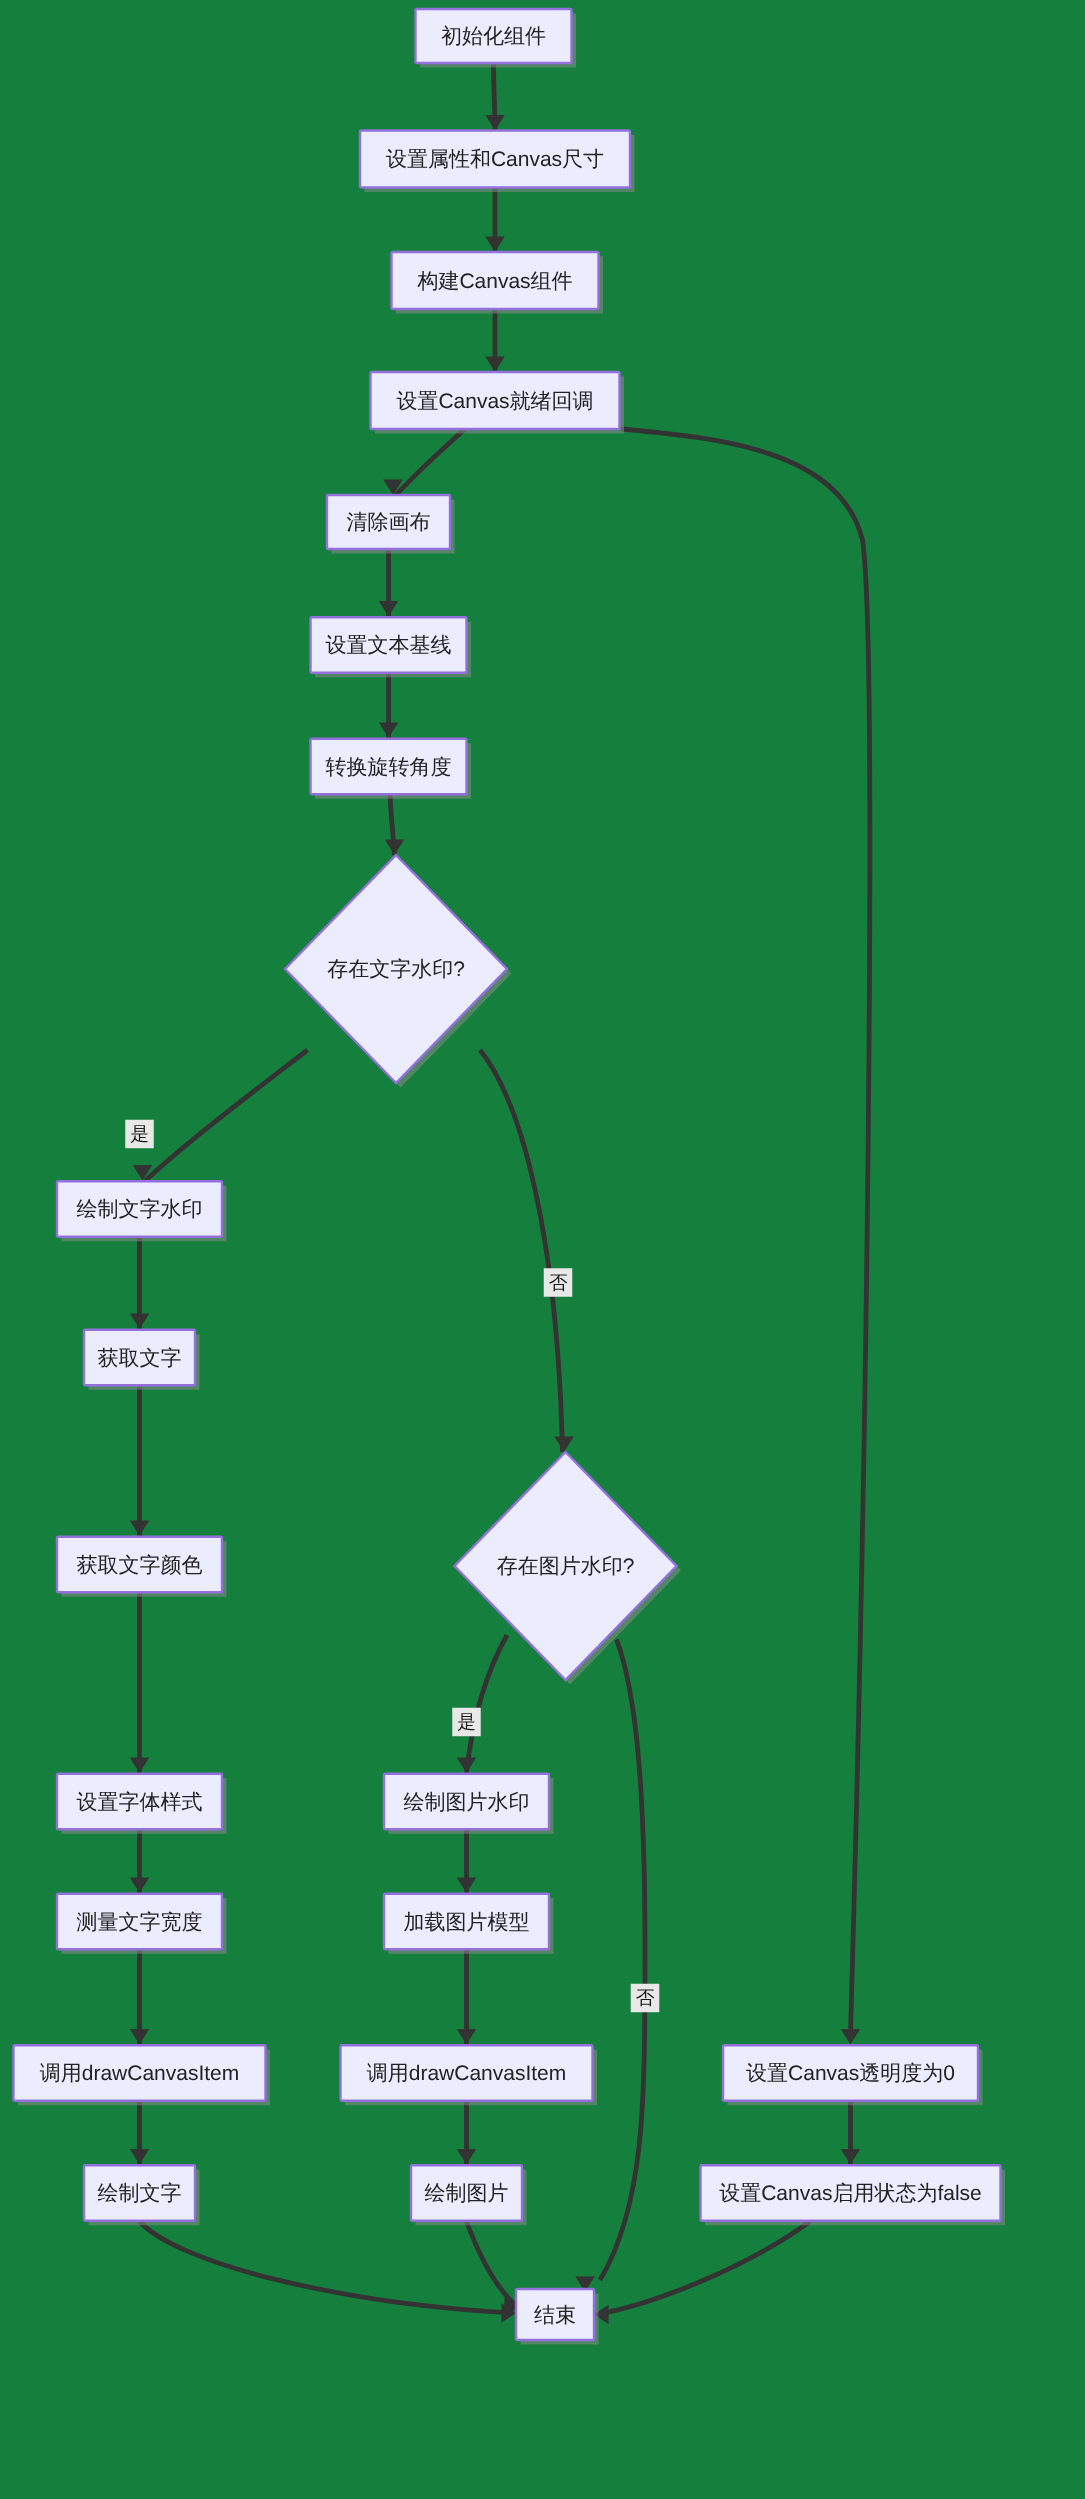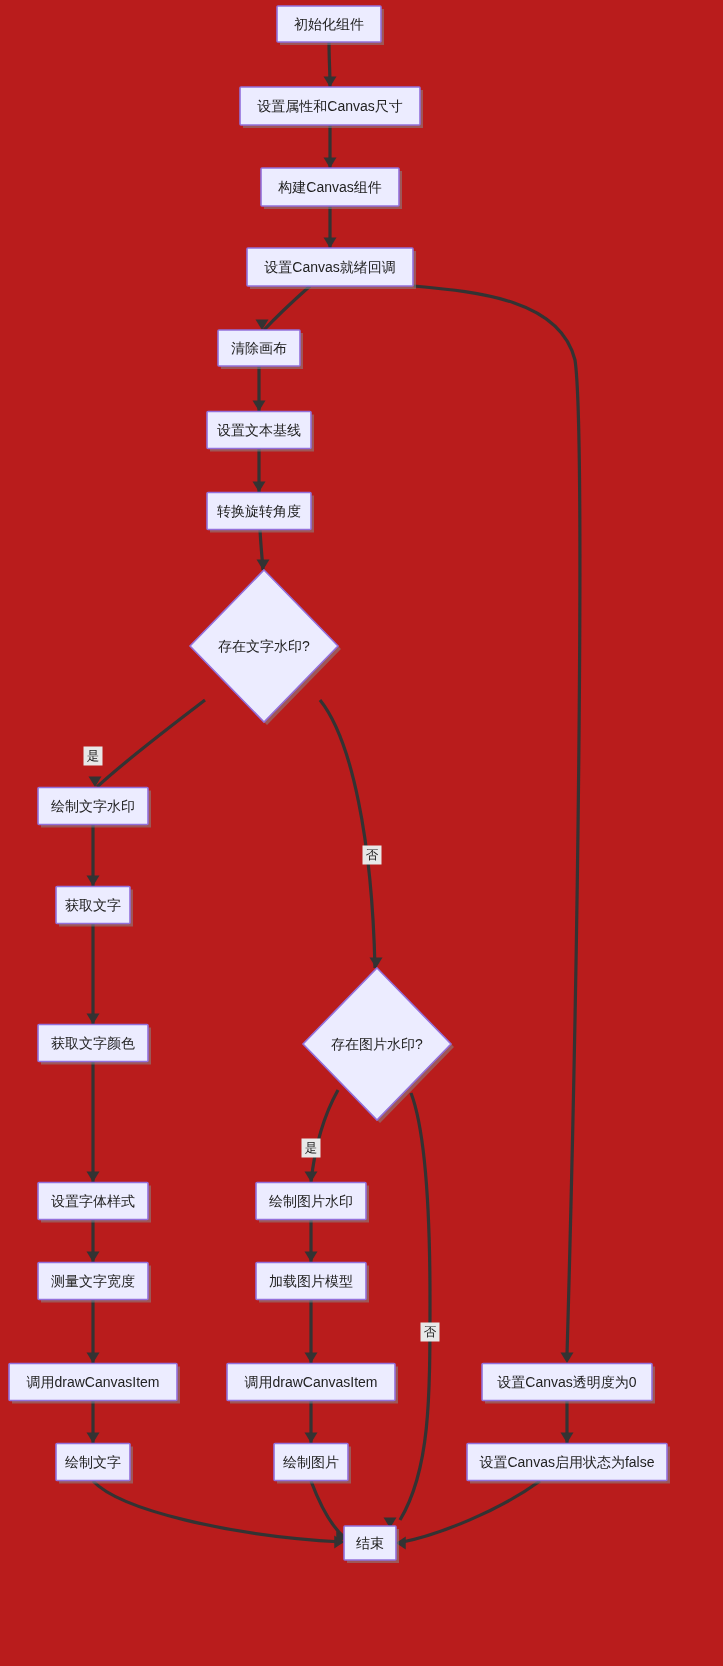--- a/index.html
+++ b/index.html
@@ -1,17 +1,17 @@
 <!DOCTYPE html>
 <html><head>
 <meta charset="utf-8">
 <style>
   html,body{margin:0;padding:0;background:#000;}
   body{font-family:"Liberation Sans","DejaVu Sans",sans-serif;}
-  #stage{position:relative;width:723px;height:1666px;background:#b91c1c;overflow:hidden;}
+  #stage{position:relative;width:723px;height:1666px;background:#15803d;overflow:hidden;}
   svg.flow{position:absolute;left:0;top:0;width:723px;height:1666px;}
   .edge{fill:none;stroke:#333333;stroke-width:3.2;}
   .arrowhead{fill:#333333;}
   .node-rect{fill:#ececff;stroke:#9370db;stroke-width:1.6;}
   .node-diamond{fill:#ececff;stroke:#9370db;stroke-width:1.6;}
   .node-shadow{fill:#888888;opacity:0.55;}
   .node-label{font-family:"Liberation Sans","DejaVu Sans",sans-serif;font-size:14px;fill:#222222;
                text-anchor:middle;dominant-baseline:middle;}
   .edge-label-bg{fill:#e8e8e8;}
   .edge-label{font-family:"Liberation Sans","DejaVu Sans",sans-serif;font-size:12.5px;fill:#1a1a1a;

